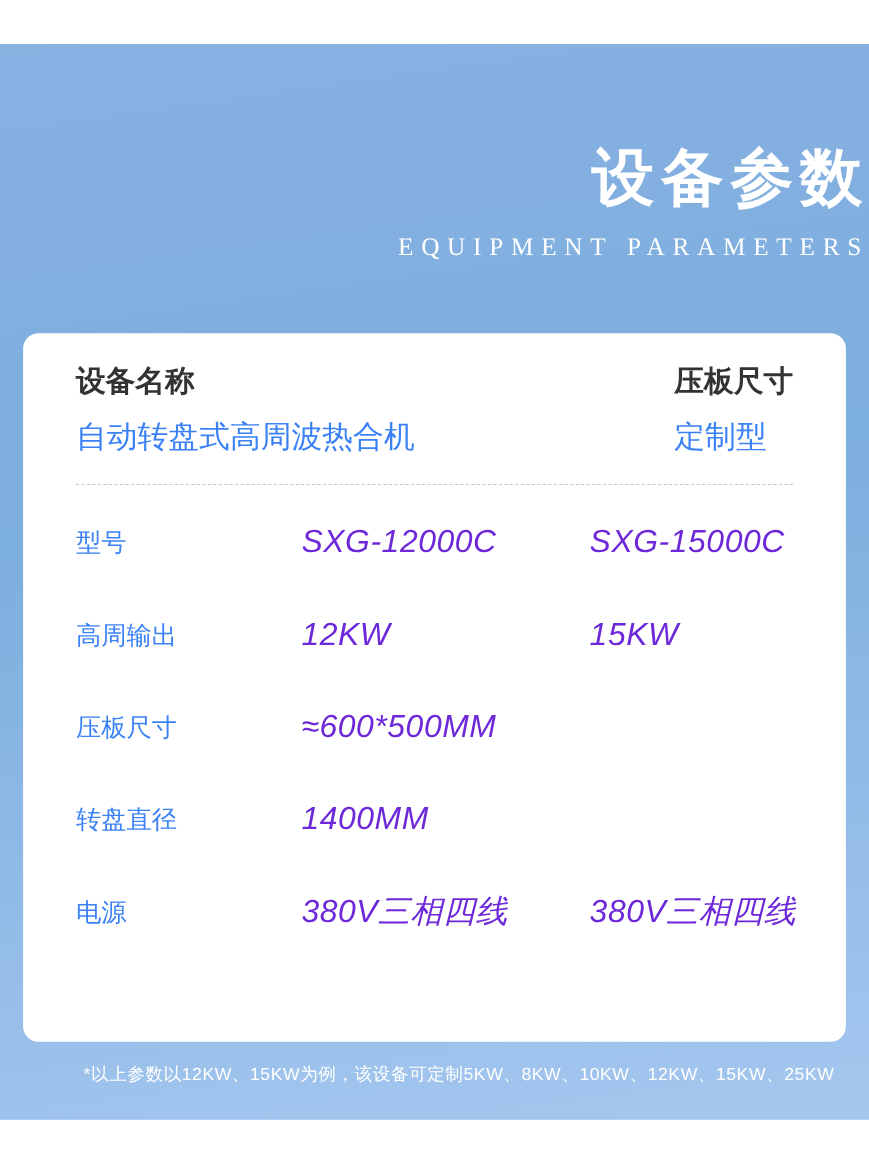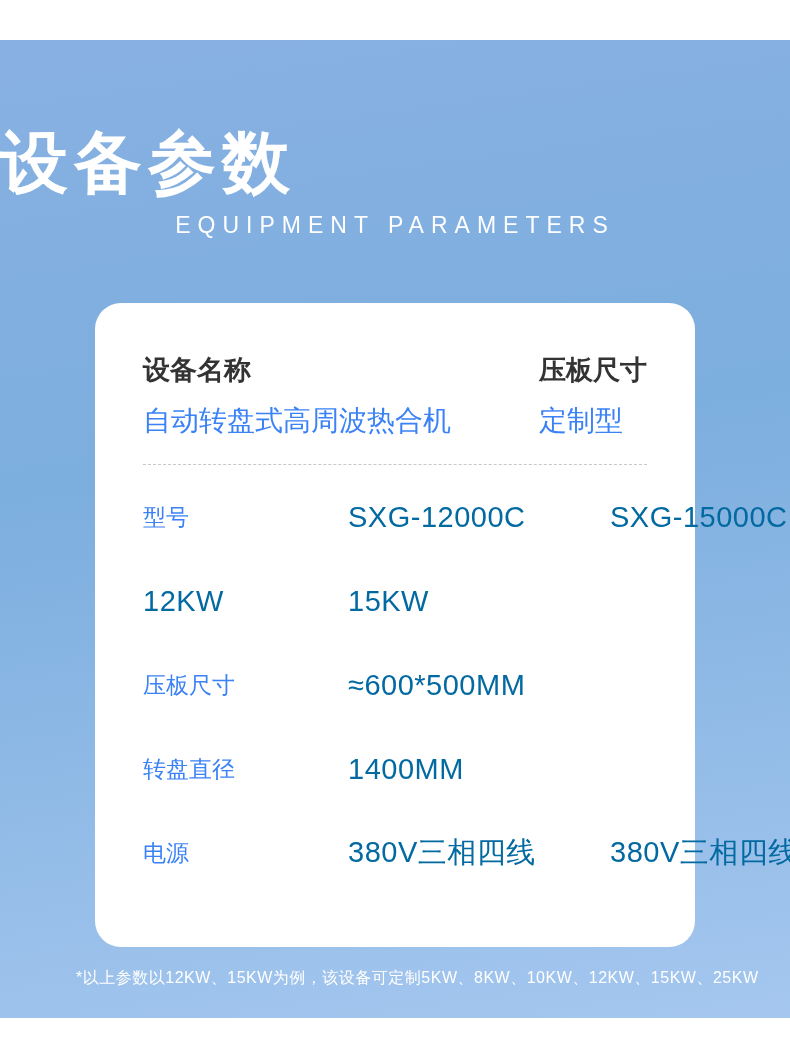--- a/index.html
+++ b/index.html
@@ -11,44 +11,45 @@
     overflow: hidden;
   }
   .hero {
     margin-top: 40px;
     height: 978px;
     background: linear-gradient(172deg, #88b1e2 0%, #7caede 42%, #a5c7ef 100%);
     padding-top: 88px;
     overflow: hidden;
   }
   .page-title {
-    text-align: left;
+    text-align: right;
     color: #ffffff;
-    font-size: 68px;
+    font-size: 57px;
     font-weight: bold;
     letter-spacing: 6px;
     line-height: 68px;
   }
   .page-subtitle {
-    text-align: center;
+    text-align: right;
     color: #ffffff;
     font-size: 23px;
     font-weight: normal;
     letter-spacing: 7px;
     line-height: 30px;
     margin-top: 14px;
     white-space: nowrap;
+    font-family: Liberation Serif, serif;
   }
   .spec-card {
-    width: 600px;
+    width: 748px;
     height: 644px;
     margin: 63px auto 0;
     background: #ffffff;
-    border-radius: 26px;
-    padding: 50px 48px 0;
+    border-radius: 14px;
+    padding: 26px 48px 0;
   }
   .card-header {
     display: flex;
     justify-content: space-between;
     align-items: flex-start;
   }
   .header-label {
     font-size: 27px;
     font-weight: bold;
     color: #333333;
@@ -74,23 +75,24 @@
     height: 84px;
   }
   .cell-label {
     font-size: 23px;
     font-weight: 400;
     color: #3b82f6;
   }
   .cell-value {
     font-size: 29px;
     font-weight: normal;
-    color: #0369a1;
+    color: #6d28d9;
     letter-spacing: 0.5px;
     white-space: nowrap;
+    font-style: italic;
   }
   .footnote {
     margin: 20px 0 0 76px;
     color: #ffffff;
     font-size: 16px;
     line-height: 22px;
     letter-spacing: 0.5px;
   }
 </style>
 </head>
@@ -114,20 +116,21 @@
 
     <hr class="dashed-divider">
 
     <div class="spec-table">
         <div class="spec-row">
           <div class="cell cell-label">型号</div>
           <div class="cell cell-value">SXG-12000C</div>
           <div class="cell cell-value">SXG-15000C</div>
         </div>
         <div class="spec-row">
+          <div class="cell cell-label">高周输出</div>
           <div class="cell cell-value">12KW</div>
           <div class="cell cell-value">15KW</div>
         </div>
         <div class="spec-row">
           <div class="cell cell-label">压板尺寸</div>
           <div class="cell cell-value">≈600*500MM</div>
         </div>
         <div class="spec-row">
           <div class="cell cell-label">转盘直径</div>
           <div class="cell cell-value">1400MM</div>

